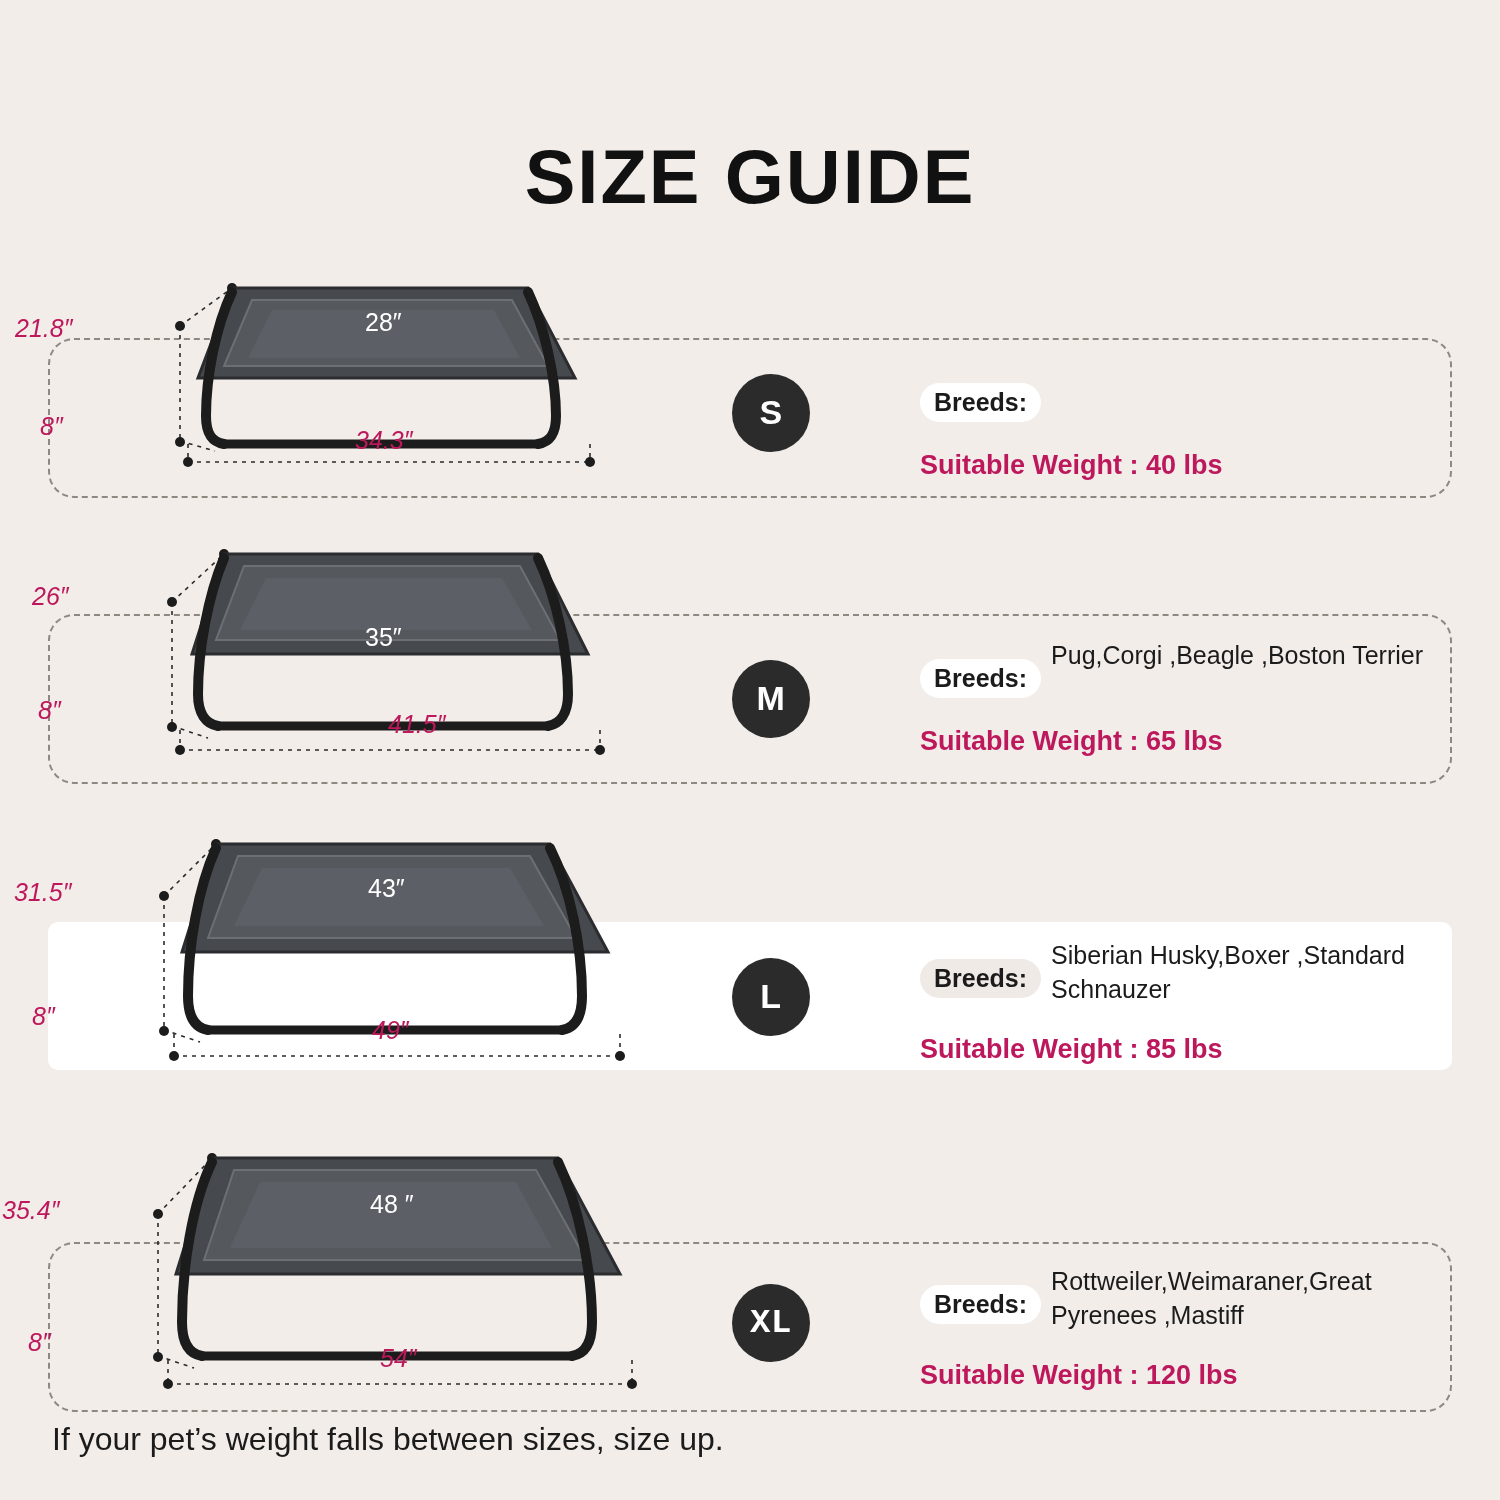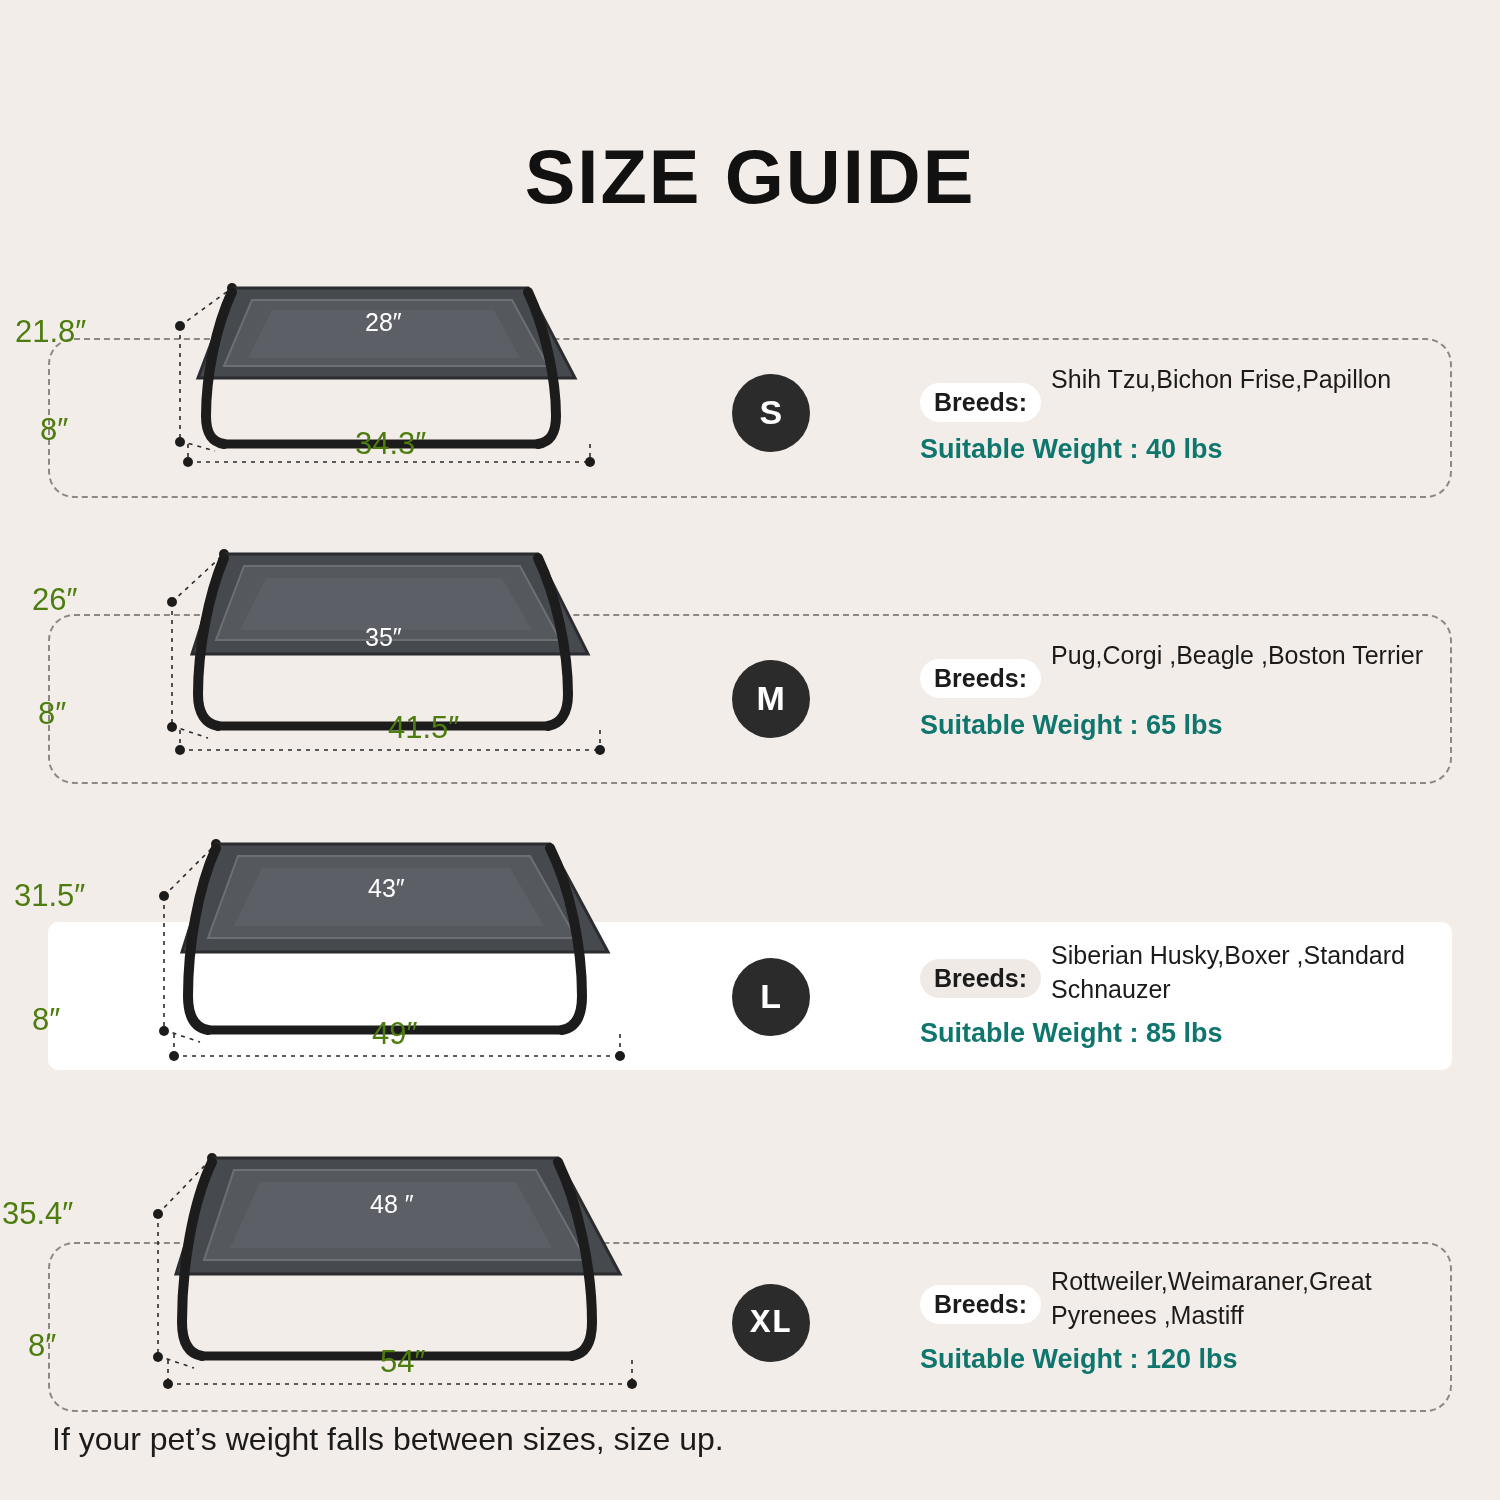--- a/index.html
+++ b/index.html
@@ -71,23 +71,24 @@
   .frame-svg {
     position: absolute;
     left: 0;
     top: 0;
     overflow: visible;
   }
 
   
   .dim {
     position: absolute;
-    font-size: 31px;
-    color: #4d7c0f;
+    font-size: 25px;
+    color: #be185d;
     white-space: nowrap;
+    font-style: italic;
   }
   .dim-onbed {
     position: absolute;
     font-size: 25px;
     color: #ffffff;
     white-space: nowrap;
   }
 
   
   .badge {
@@ -132,22 +133,22 @@
   }
   .breeds-value {
     font-size: 25px;
     line-height: 1.35;
     padding-top: 5px;
     color: #1b1b1b;
   }
   .weight {
     font-size: 27px;
     font-weight: bold;
-    margin-top: 12px;
-    color: #0f766e;
+    margin-top: 28px;
+    color: #be185d;
   }
 
   .footnote {
     position: absolute;
     left: 52px;
     bottom: 42px;
     font-size: 32px;
     color: #1b1b1b;
   }
 </style>
@@ -197,21 +198,20 @@
       <div class="dim" style="left:-105px;top:48px;">21.8″</div>
       <div class="dim" style="left:-80px;top:146px;">8″</div>
       <div class="dim" style="left:235px;top:160px;">34.3″</div>
     </div>
 
     <div class="badge" style="left:732px;top:108px;">S</div>
 
     <div class="info" style="top:92px;">
       <div class="breeds-line">
         <span class="breeds-label">Breeds:</span>
-        <span class="breeds-value">Shih Tzu,Bichon Frise,Papillon</span>
       </div>
       <div class="weight">Suitable Weight : 40 lbs</div>
     </div>
   </div>
 
   <div class="row" style="height:276px;">
     <div class="row-box" style="top:90px;height:170px;"></div>
 
     <div class="bed-wrap" style="top:10px;">
       <svg class="frame-svg" width="560" height="270" viewBox="0 0 560 270">

